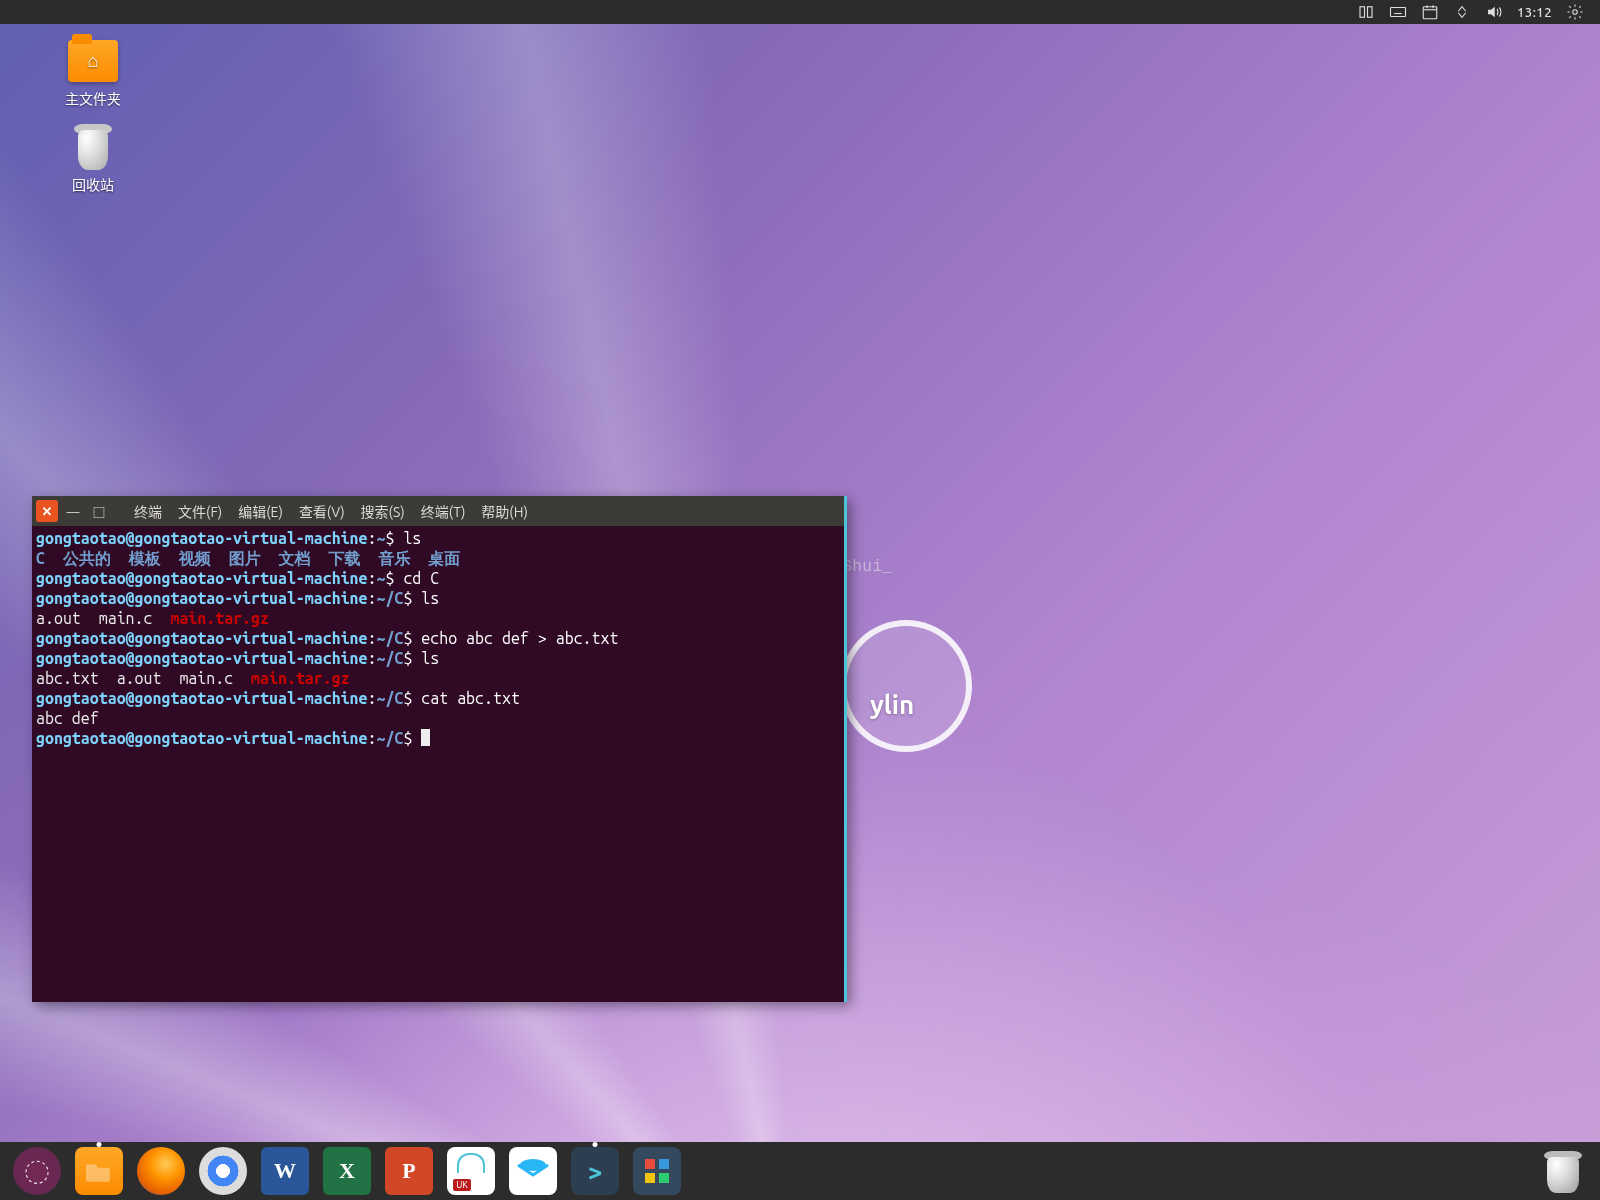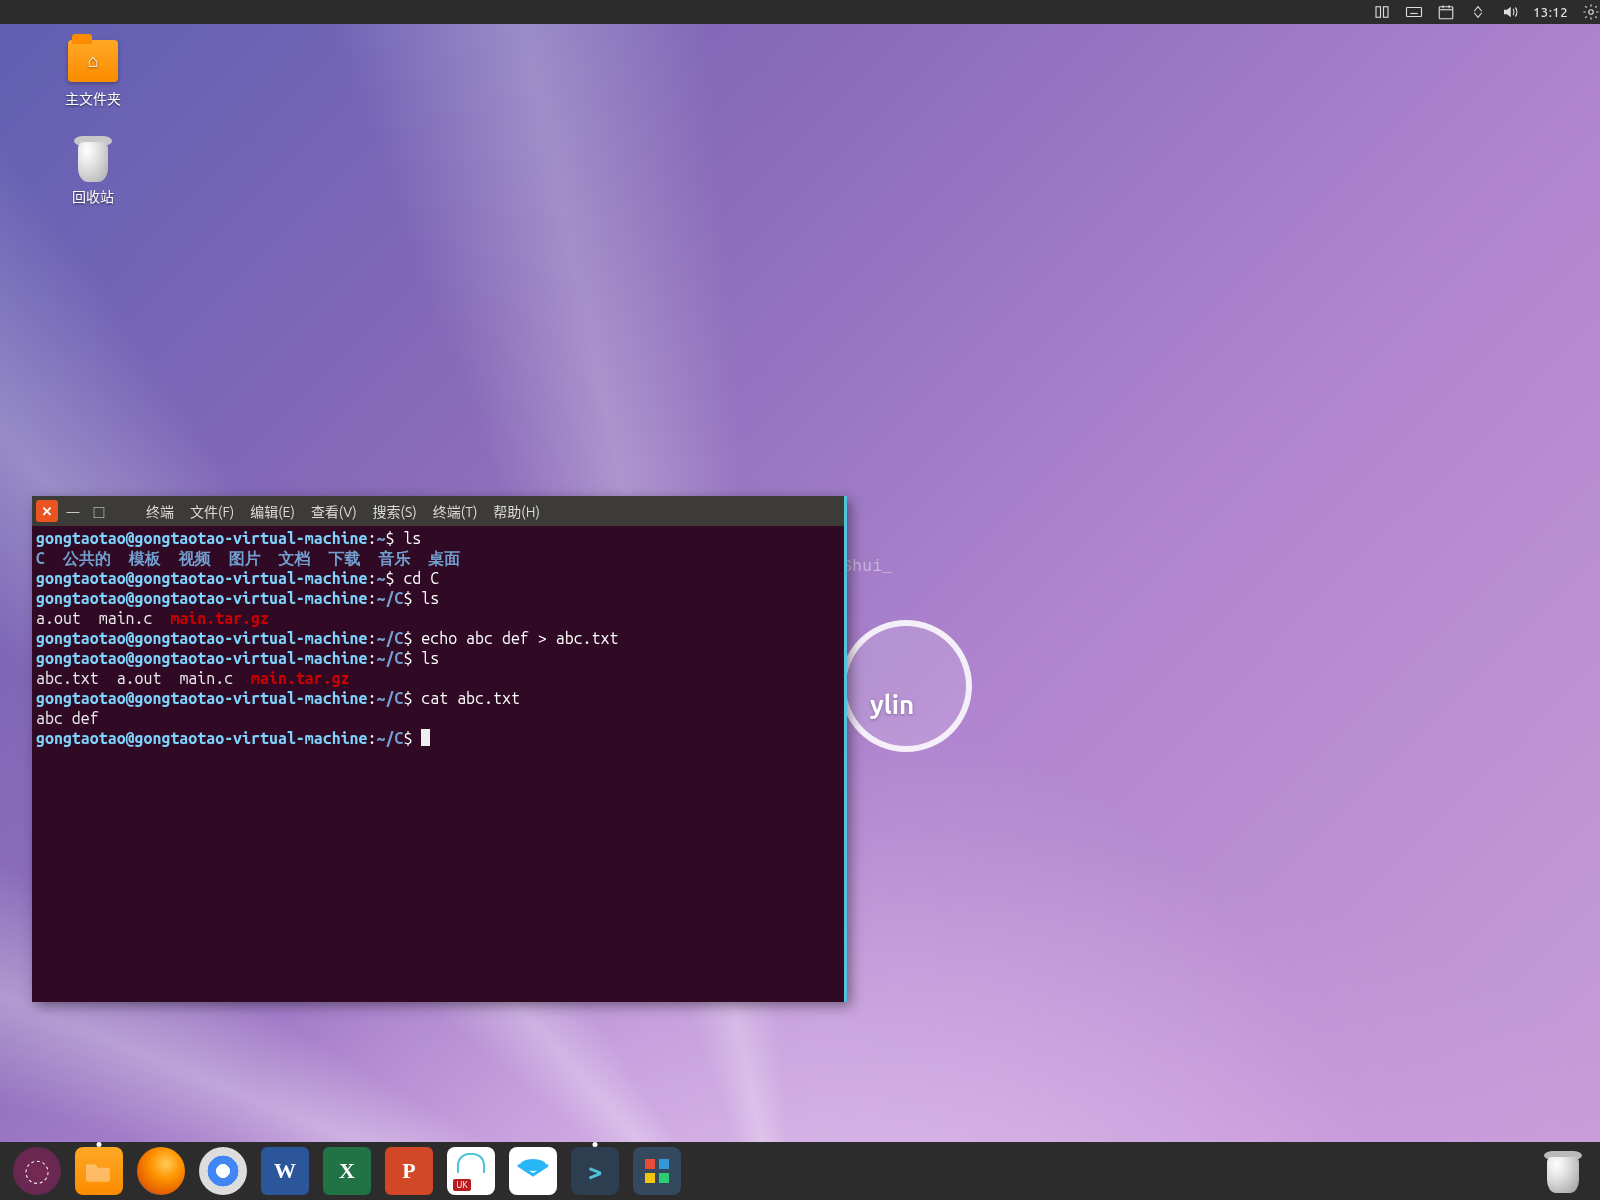--- a/index.html
+++ b/index.html
@@ -25,21 +25,21 @@
       rgba(255,255,255,0) 85deg, rgba(255,255,255,.3) 92deg, rgba(255,255,255,0) 100deg,
       rgba(255,255,255,0) 110deg, rgba(255,255,255,.25) 118deg, rgba(255,255,255,0) 126deg,
       rgba(255,255,255,0) 140deg, rgba(255,255,255,.25) 148deg, rgba(255,255,255,0) 156deg,
       rgba(255,255,255,0) 360deg);
   pointer-events:none;
 }
 
 .top-panel {
   position: absolute; top: 0; left: 0; right: 0; height: 24px;
   background: #2c2c2c; color: #e0e0e0; font-size: 13px;
-  display: flex; justify-content: flex-end; align-items: center; padding-right: 0;
+  display: flex; justify-content: flex-end; align-items: center; padding-right: 16px;
   gap: 14px; z-index: 20;
 }
 .top-panel .ind { display: inline-flex; align-items: center; }
 .top-panel svg { width: 18px; height: 18px; stroke:#ddd; fill:none; stroke-width:1.5; }
 .clock { font-weight: 500; letter-spacing: .5px; }
 
 .dicon { position: absolute; width: 90px; text-align: center; color: #fff; font-size: 14px;
   text-shadow: 0 1px 2px rgba(0,0,0,.6); }
 .dicon .folder {
   width: 50px; height: 42px; margin: 0 auto 6px;
@@ -90,21 +90,21 @@
 .titlebar {
   height:30px; background:#3c3b37; display:flex; align-items:center;
   font-size:14px; color:#dcdad5;
 }
 .tbtn {
   width:22px; height:22px; margin:0 2px; display:inline-flex;
   align-items:center; justify-content:center; font-size:13px; color:#ddd;
   border-radius:3px;
 }
 .tbtn.close { background:#e95420; color:#fff; margin-left:4px; font-weight:bold; }
-.menubar { display:flex; gap:4px; margin-left:28px; }
+.menubar { display:flex; gap:4px; margin-left:16px; }
 .menubar span { padding:2px 6px; font-size:14px; }
 .term-content {
   flex:1; padding:2px 4px; font-family:"Ubuntu Mono","DejaVu Sans Mono",monospace;
   font-size:16px; line-height:20px; color:#eee; white-space:pre; overflow:hidden;
 }
 .pu { color:#7dd3fc; font-weight:bold; } 
 .pp { color:#729fcf; font-weight:bold; } 
 .cmd { color:#fff; }
 .dir { color:#729fcf; font-weight:bold; }
 .ar { color:#cc0000; font-weight:bold;text-align:right; } 
@@ -202,21 +202,21 @@
         </svg>
       </span>
   </div>
 
   <div class="dicon" style="left:48px; top:40px;">
     <div class="folder">
         <div class="home">⌂</div>
       </div>
     <div>主文件夹</div>
   </div>
-  <div class="dicon" style="left:48px; top:132px;">
+  <div class="dicon" style="left:48px; top:120px;">
     <div class="trash">
         <div class="lid"></div>
         <div class="body"></div>
       </div>
     <div>回收站</div>
   </div>
 
   <div class="kylin-badge"></div>
   <div class="kylin-text">ylin</div>
   <div class="watermark">http://blog.csdn.net/Shui_</div>

